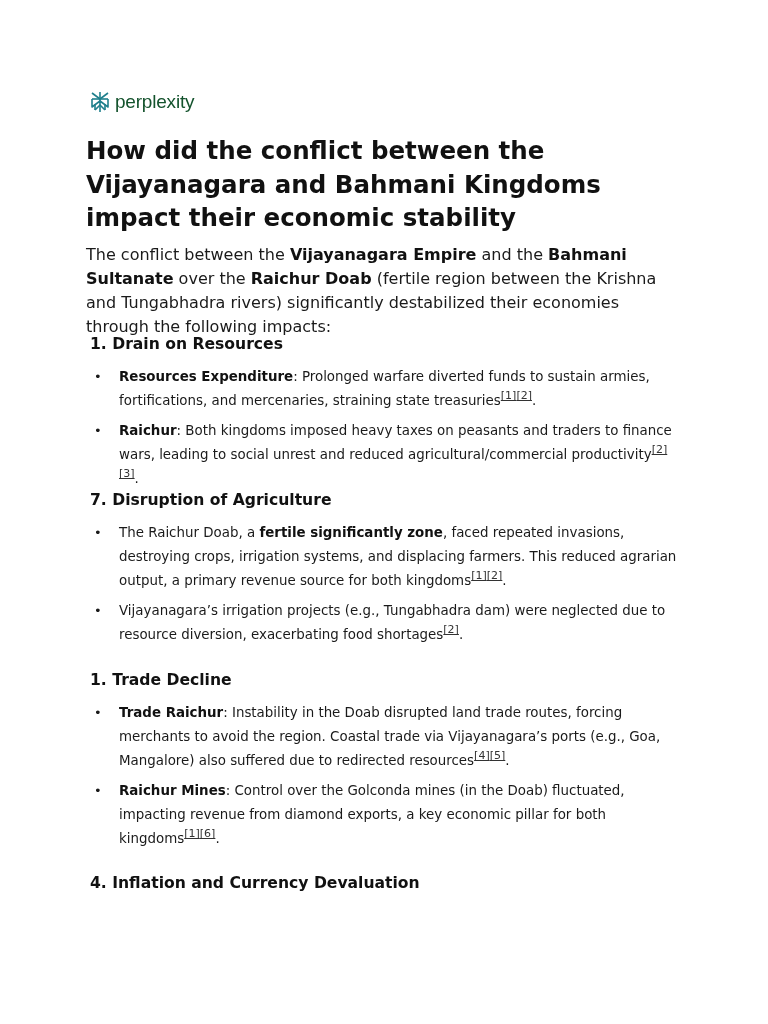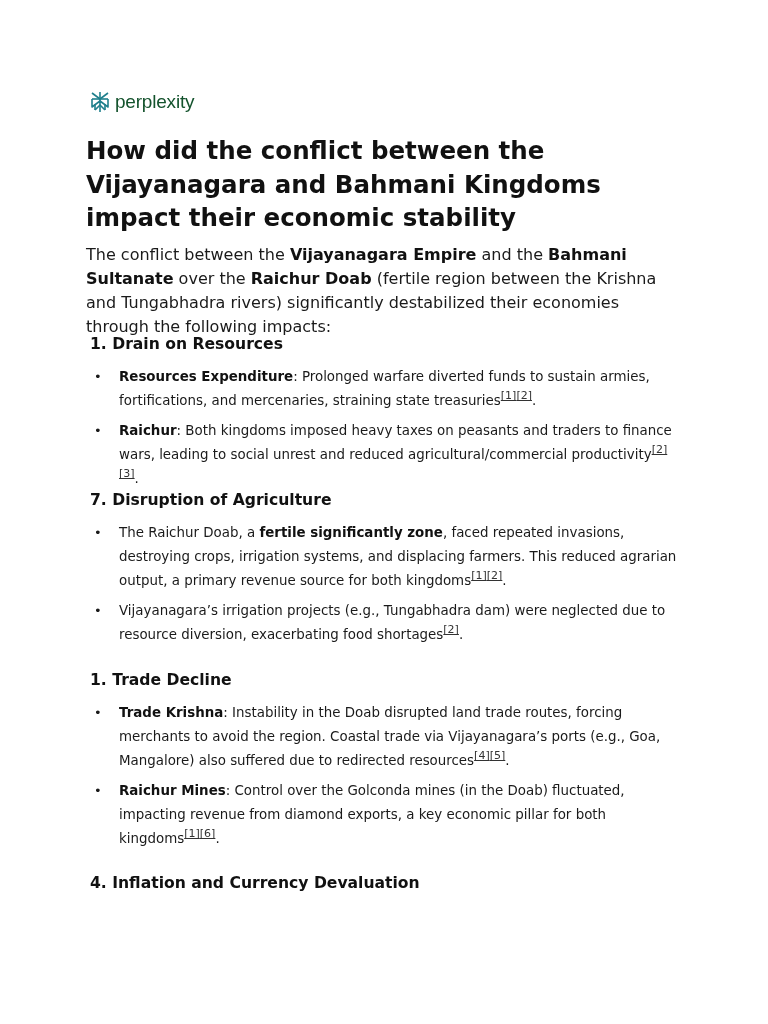--- a/index.html
+++ b/index.html
@@ -47,17 +47,17 @@
 </ul>
 
 <h2 style="top:489px">7. Disruption of Agriculture</h2>
 <ul style="top:521px">
   <li><span class="bullet">•</span><span>The Raichur Doab, a </span><b>fertile significantly zone</b><span>, faced repeated invasions, destroying crops, irrigation systems, and displacing farmers. This reduced agrarian output, a primary revenue source for both kingdoms</span><sup><a>[1]</a><a>[2]</a></sup><span>.</span></li>
   <li><span class="bullet">•</span><span>Vijayanagara’s irrigation projects (e.g., Tungabhadra dam) were neglected due to resource diversion, exacerbating food shortages</span><sup><a>[2]</a></sup><span>.</span></li>
 </ul>
 
 <h2 style="top:669px">1. Trade Decline</h2>
 <ul style="top:701px">
-  <li><span class="bullet">•</span><b>Trade Krishna</b><span>: Instability in the Doab disrupted land trade routes, forcing merchants to avoid the region. Coastal trade via Vijayanagara’s ports (e.g., Goa, Mangalore) also suffered due to redirected resources</span><sup><a>[4]</a><a>[5]</a></sup><span>.</span></li>
+  <li><span class="bullet">•</span><b>Trade Raichur</b><span>: Instability in the Doab disrupted land trade routes, forcing merchants to avoid the region. Coastal trade via Vijayanagara’s ports (e.g., Goa, Mangalore) also suffered due to redirected resources</span><sup><a>[4]</a><a>[5]</a></sup><span>.</span></li>
   <li><span class="bullet">•</span><b>Raichur Mines</b><span>: Control over the Golconda mines (in the Doab) fluctuated, impacting revenue from diamond exports, a key economic pillar for both kingdoms</span><sup><a>[1]</a><a>[6]</a></sup><span>.</span></li>
 </ul>
 
 <h2 style="top:872px">4. Inflation and Currency Devaluation</h2>
 
 </body></html>

